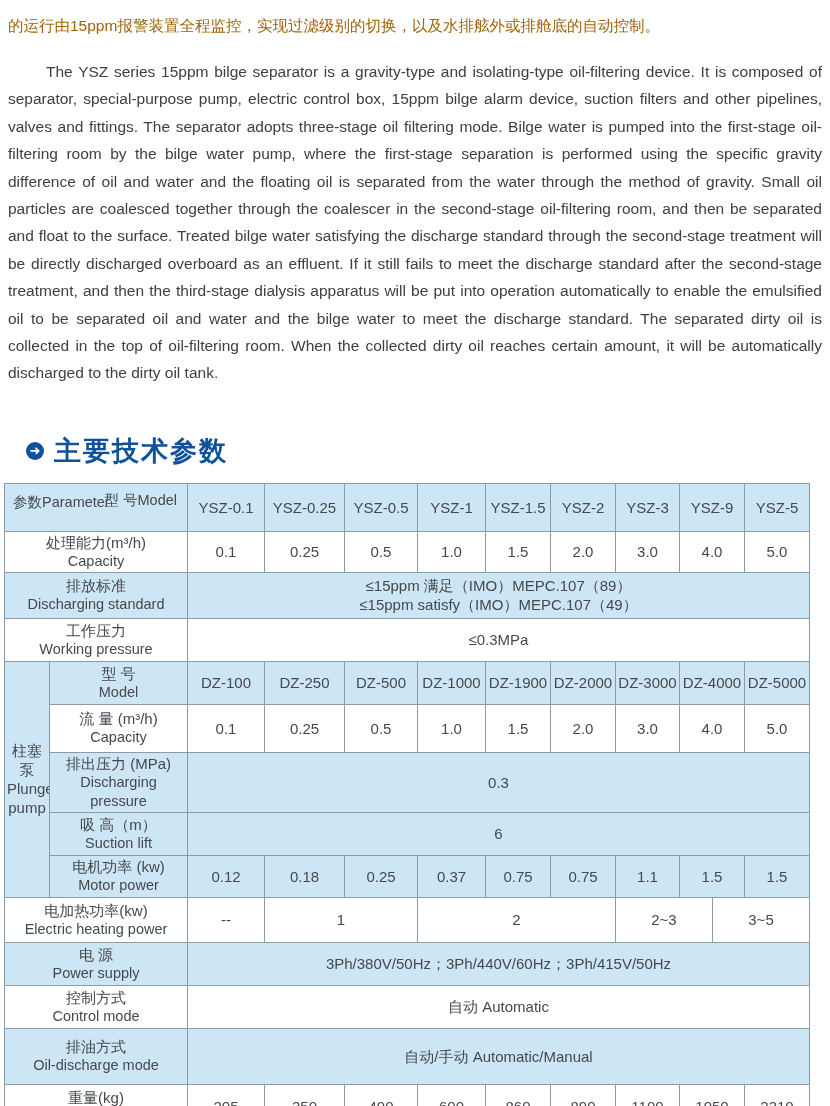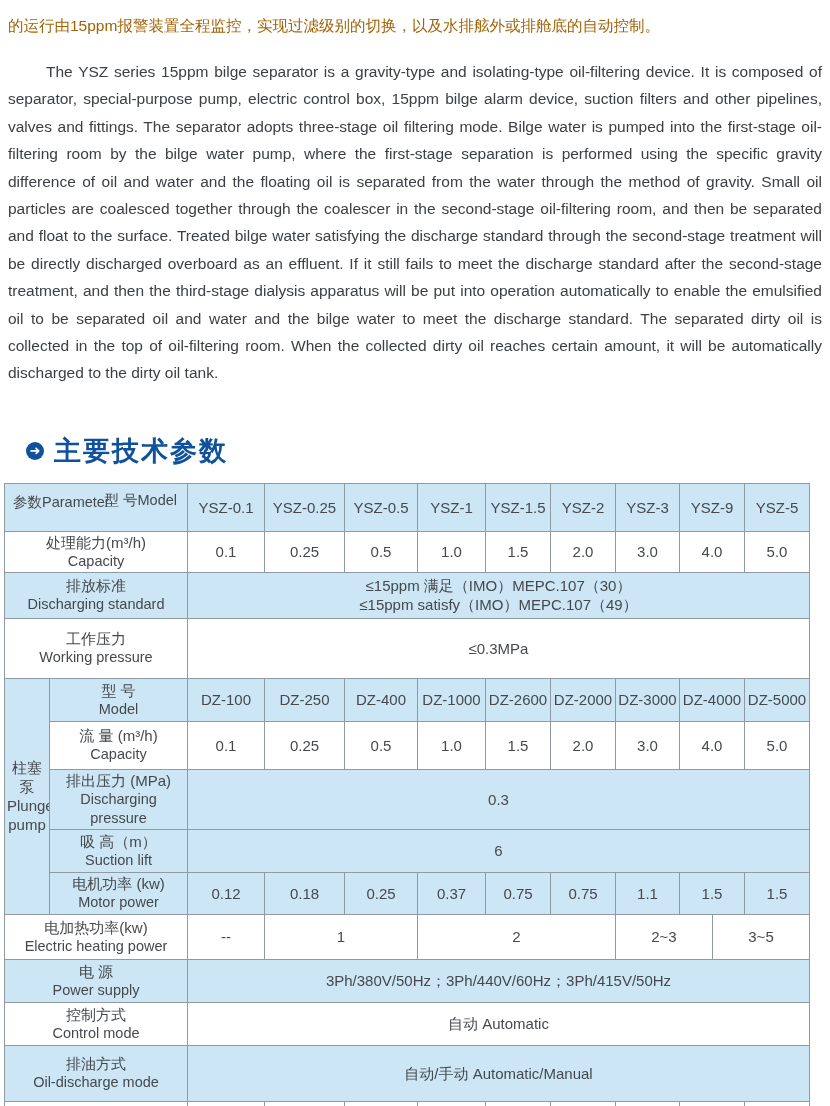--- a/index.html
+++ b/index.html
@@ -58,21 +58,21 @@
     background:#ffffff;
     overflow:hidden;
   }
   tr.blue td{background:#cde6f5;}
   td.cellblue{background:#cde6f5 !important;}
   .lbl{font-size:14.5px;line-height:19px;}
   .lbl .en{font-size:14.5px;}
   .val{font-size:15px;}
 
   
-  tr.r1{height:48px;} tr.r2{height:38px;} tr.r3{height:46px;} tr.r4{height:60px;}
+  tr.r1{height:48px;} tr.r2{height:38px;} tr.r3{height:46px;} tr.r4{height:43px;}
   tr.r5{height:43px;} tr.r6{height:48px;} tr.r7{height:42px;} tr.r8{height:43px;margin-left:44px;}
   tr.r9{height:42px;} tr.r10{height:45px;border-radius:7px;} tr.r11{height:43px;} tr.r12{height:43px;}
   tr.r13{height:56px;margin-top:40px;} tr.r14{height:45px;}
 
   
   td.corner{
     position:relative;padding:0;
     background-image:linear-gradient(to bottom right,
       rgba(0,0,0,0) calc(50% - 0.8px),
       #8e9ba4 calc(50% - 0.8px),
@@ -145,21 +145,21 @@
       <td colspan="2" class="val">4.0</td>
       <td class="val">5.0</td>
     </tr>
 
     <tr class="r3 blue">
       <td colspan="2" class="lbl">
         <div>排放标准</div>
         <div class="en">Discharging standard</div>
       </td>
       <td colspan="10" class="val">
-        <div>≤15ppm 满足（IMO）MEPC.107（30）</div>
+        <div>≤15ppm 满足（IMO）MEPC.107（89）</div>
         <div>≤15ppm satisfy（IMO）MEPC.107（49）</div>
       </td>
     </tr>
 
     <tr class="r4">
       <td colspan="2" class="lbl">
         <div>工作压力</div>
         <div class="en">Working pressure</div>
       </td>
       <td colspan="10" class="val">≤0.3MPa</td>
@@ -170,23 +170,23 @@
         <div>柱塞泵</div>
         <div>Plunger</div>
         <div>pump</div>
       </td>
       <td class="lbl">
         <div>型 号</div>
         <div class="en">Model</div>
       </td>
       <td class="val">DZ-100</td>
       <td class="val">DZ-250</td>
-      <td class="val">DZ-400</td>
+      <td class="val">DZ-500</td>
       <td class="val">DZ-1000</td>
-      <td class="val">DZ-2600</td>
+      <td class="val">DZ-1900</td>
       <td class="val">DZ-2000</td>
       <td class="val">DZ-3000</td>
       <td colspan="2" class="val">DZ-4000</td>
       <td class="val">DZ-5000</td>
     </tr>
 
     <tr class="r6">
       <td class="lbl">
         <div>流 量 (m³/h)</div>
         <div class="en">Capacity</div>

